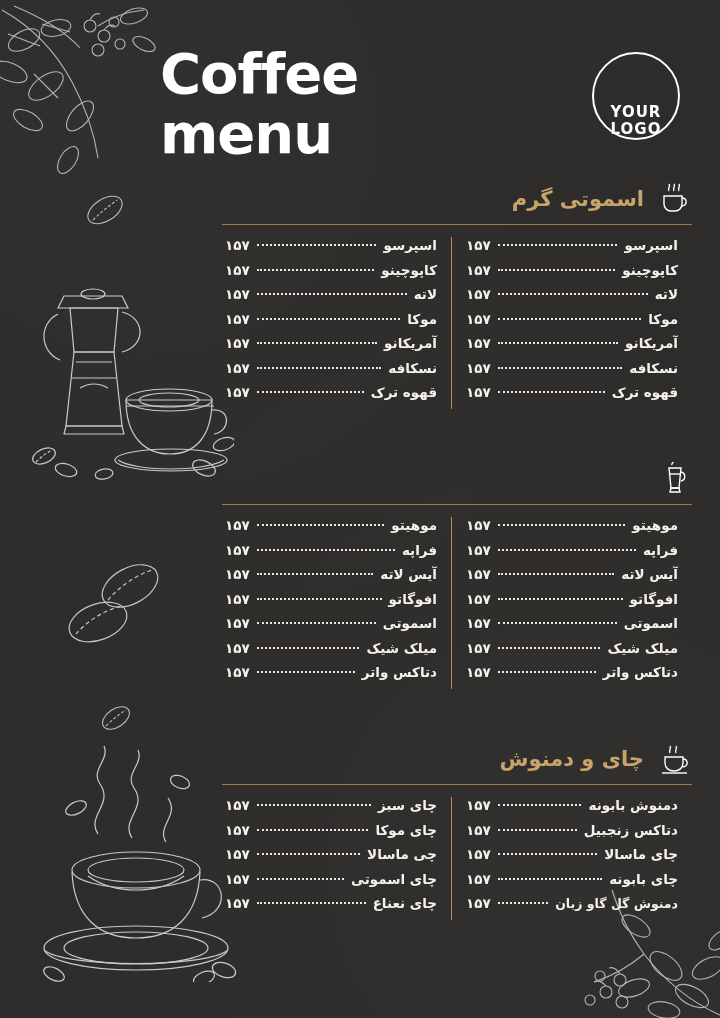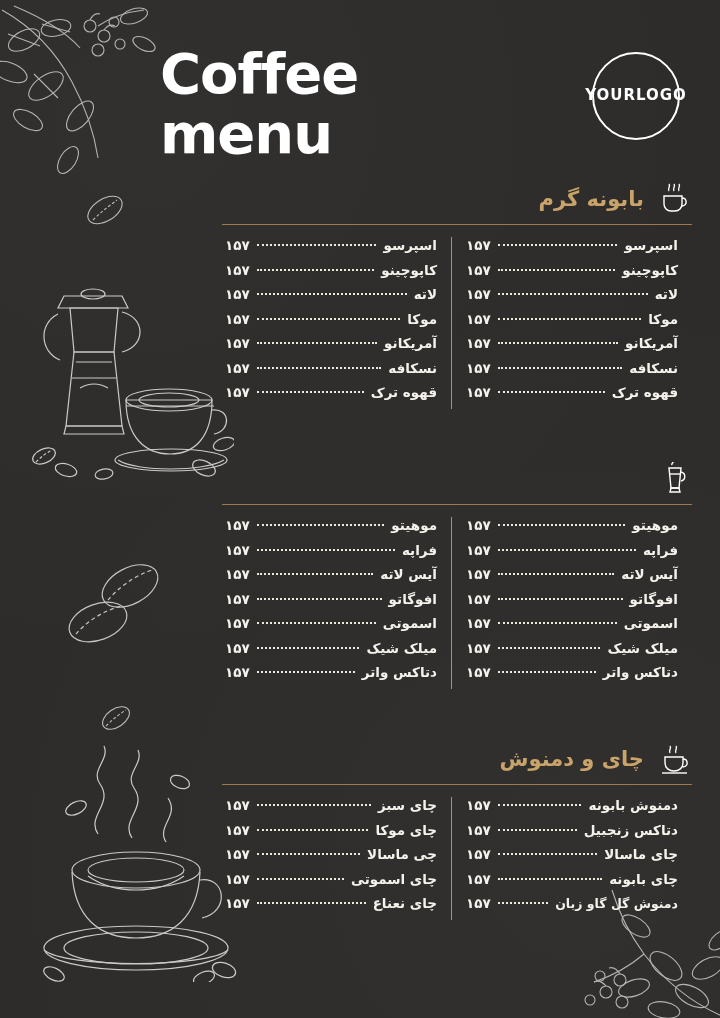--- a/index.html
+++ b/index.html
@@ -31,21 +31,21 @@
     line-height:1.07;
     letter-spacing:-1px;
     color:#ffffff;
     direction:ltr;text-align:left;
     white-space:pre-line;
   }
   .logo{
     position:absolute;right:40px;top:52px;
     width:84px;height:84px;border-radius:50%;
     border:2px solid #ffffff;
-    display:flex;flex-direction:row;align-items:center;justify-content:center;
+    display:flex;flex-direction:column;align-items:center;justify-content:flex-end;
     direction:ltr;
   }
   .logo .l1,.logo .l2{
     font-size:15px;font-weight:bold;letter-spacing:1px;color:#fff;line-height:1.15;
   }
 
   
   .section{position:absolute;right:28px;}
   .sec-head{
     display:flex;align-items:center;justify-content:flex-start;
@@ -222,21 +222,21 @@
 
   <div class="section" id="sec-0" style="top:182px;width:470px;">
     <div class="sec-head">
       <span class="sec-icon">
         <svg width="34" height="34" viewBox="0 0 34 34" fill="none" stroke="#ffffff" stroke-width="1.4">
           <path d="M6 14 H24 V22 C24 26 21 29 17 29 H13 C9 29 6 26 6 22 Z"></path>
           <path d="M24 16 C29 16 30 23 24 24"></path>
           <path d="M11 9 C9 6 13 5 11 2 M16 9 C14 6 18 5 16 2 M21 9 C19 6 23 5 21 2"></path>
         </svg>
       </span>
-      <span class="sec-title">بابونه گرم</span>
+      <span class="sec-title">اسموتی گرم</span>
     </div>
     <div class="rule"></div>
     <div class="cols">
       <div class="col sep" style="width:212px">
         <div class="item">
             <span class="nm">اسپرسو</span>
             <span class="dots"></span>
             <span class="pr">۱۵۷</span>
           </div>
         <div class="item">

